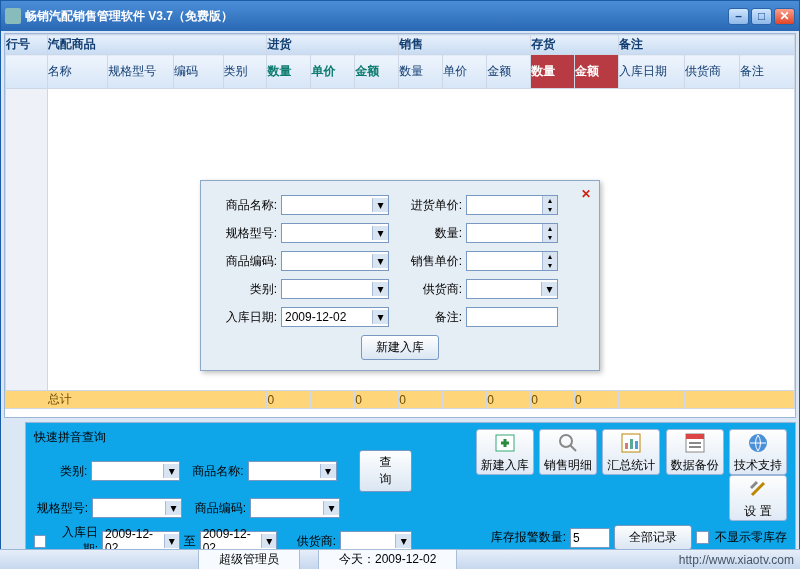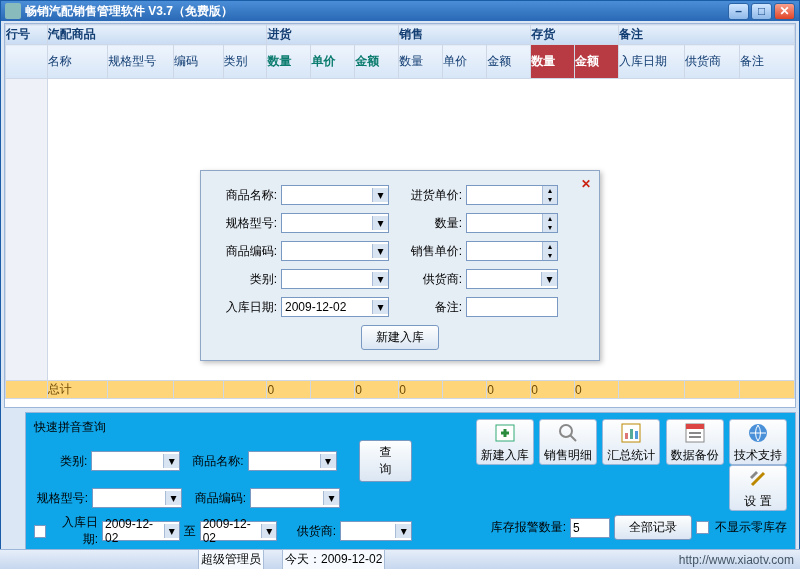--- a/index.html
+++ b/index.html
@@ -1,17 +1,17 @@
 <!DOCTYPE html>
 <html><head>
 <meta charset="utf-8">
 <style>
 * { box-sizing: border-box; margin: 0; padding: 0; font-family: "SimSun", "Microsoft YaHei", sans-serif; font-size: 12px; }
 body { background: #dce7f5; width: 800px; height: 569px; overflow: hidden; border: 1px solid #1a5ca8; }
-.titlebar { height: 20px; background: linear-gradient(#4b8ed8, #2968b4); display: flex; align-items: center; padding: 8px 4px; color: #fff; }
+.titlebar { height: 30px; background: linear-gradient(#4b8ed8, #2968b4); display: flex; align-items: center; padding: 8px 4px; color: #fff; }
 .titlebar .icon { width: 16px; height: 16px; background:#8bb; border-radius:2px; margin-right:4px;}
 .titlebar .title { flex:1; font-weight:bold; }
 .winbtn { width:21px; height:17px; margin-left:2px; background:linear-gradient(#cfe6ff,#8fb8e8); border:1px solid #2a64a6; border-radius:3px; display:flex; align-items:center; justify-content:center; color:#1a4a86; font-weight:bold; cursor:pointer;}
 .winbtn.close{ background:linear-gradient(#f9a08e,#e04527); color:#fff;}
 .content{ padding:2px 3px; }
 .table-wrap{ border:1px solid #9cb6d9; background:#fff; height:385px; position:relative;}
 table{ border-collapse:collapse; width:100%; table-layout:fixed;}
 th,td{ border:1px solid #cdd7e6; text-align:left; overflow:hidden; white-space:nowrap;}
 .h1 th{ background:linear-gradient(#e7f0fb,#c9dcf3); height:20px; color:#123d72;}
 .h2 th{ background:linear-gradient(#eef4fc,#d7e6f7); height:34px; color:#123d72; font-weight:normal;}
@@ -36,21 +36,21 @@
 .dlg-close{ position:absolute; right:8px; top:6px; color:#c21; font-weight:bold; cursor:pointer;}
 .btn{ border:1px solid #7a99c2; background:linear-gradient(#fdfefe,#dbe6f3); padding:3px 14px; border-radius:3px; cursor:pointer;}
 .panel{ border:1px solid #9cb6d9; background:#0ea5e9; margin-top:4px; padding:6px 8px;margin-left:21px;}
 .query-row{ display:flex; align-items:center; margin-bottom:6px; gap:4px;}
 .query-row label{ text-align:right;}
 .iconbtn{ width:58px; height:46px; border:1px solid #9cb6d9; background:linear-gradient(#fefefe,#dfe9f5); border-radius:3px; display:inline-flex; flex-direction:column; align-items:center; justify-content:center; gap:2px; cursor:pointer; margin-left:2px;}
 .iconbtn svg{ width:24px; height:24px;}
 .bottom-row{ display:flex; align-items:center; gap:4px; margin-top:4px;}
 .chk{ width:13px; height:13px; border:1px solid #7a99c2; background:#fff; display:inline-block; margin-right:2px; vertical-align:middle;}
 .statusbar{ position:absolute; bottom:0; left:0; right:0; height:20px; background:linear-gradient(#e6eef9,#c6d7ee); border-top:1px solid #9cb6d9; display:flex; align-items:center; font-size:11px;}
-.statusbar .cell{ border:1px solid #a7bdd8; background:#f7fbff; padding:1px 2px; margin-left:18px;}
+.statusbar .cell{ border:1px solid #a7bdd8; background:#f7fbff; padding:1px 20px; margin-left:18px;}
 .statusbar .url{ margin-left:auto; margin-right:6px; color:#456;}
 </style>
 </head>
 <body>
 
 <div class="titlebar">
   <span class="icon"></span>
   <span class="title">畅销汽配销售管理软件  V3.7（免费版）</span>
   <div class="winbtn">–</div>
   <div class="winbtn">□</div>

